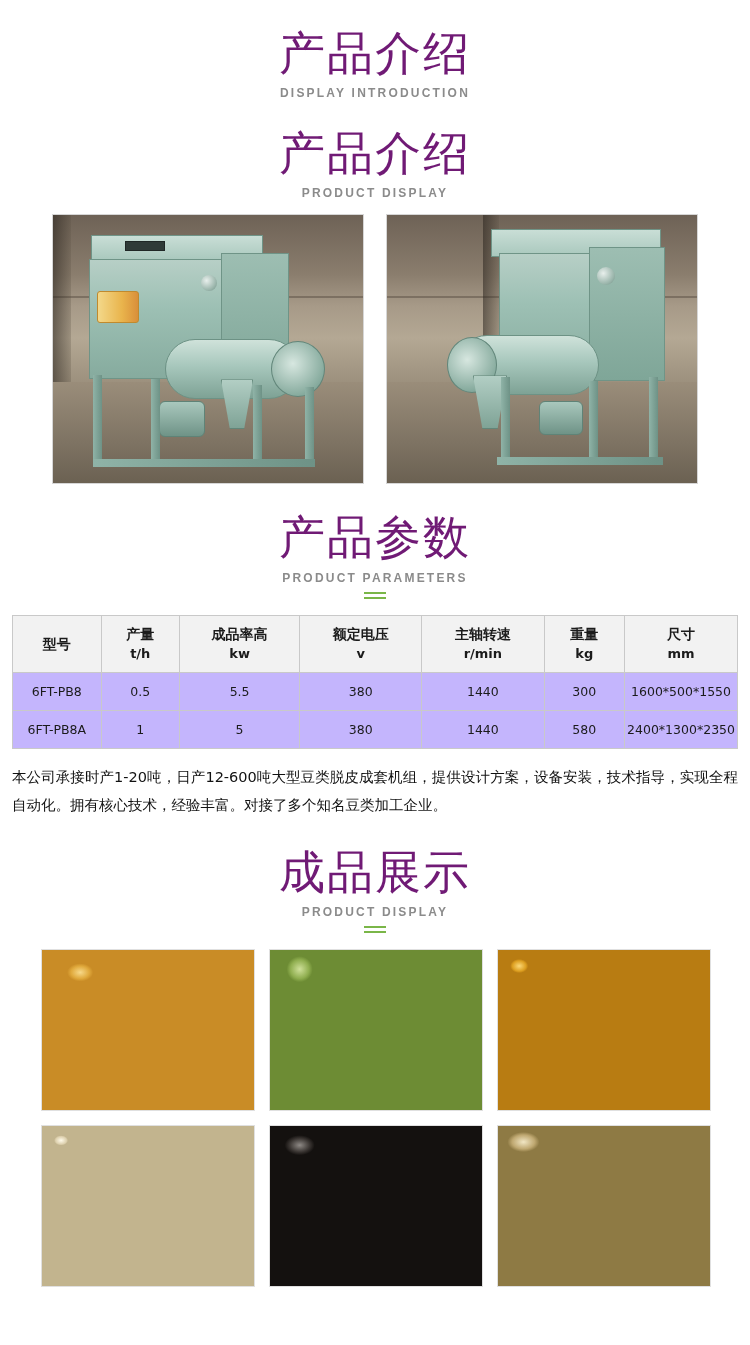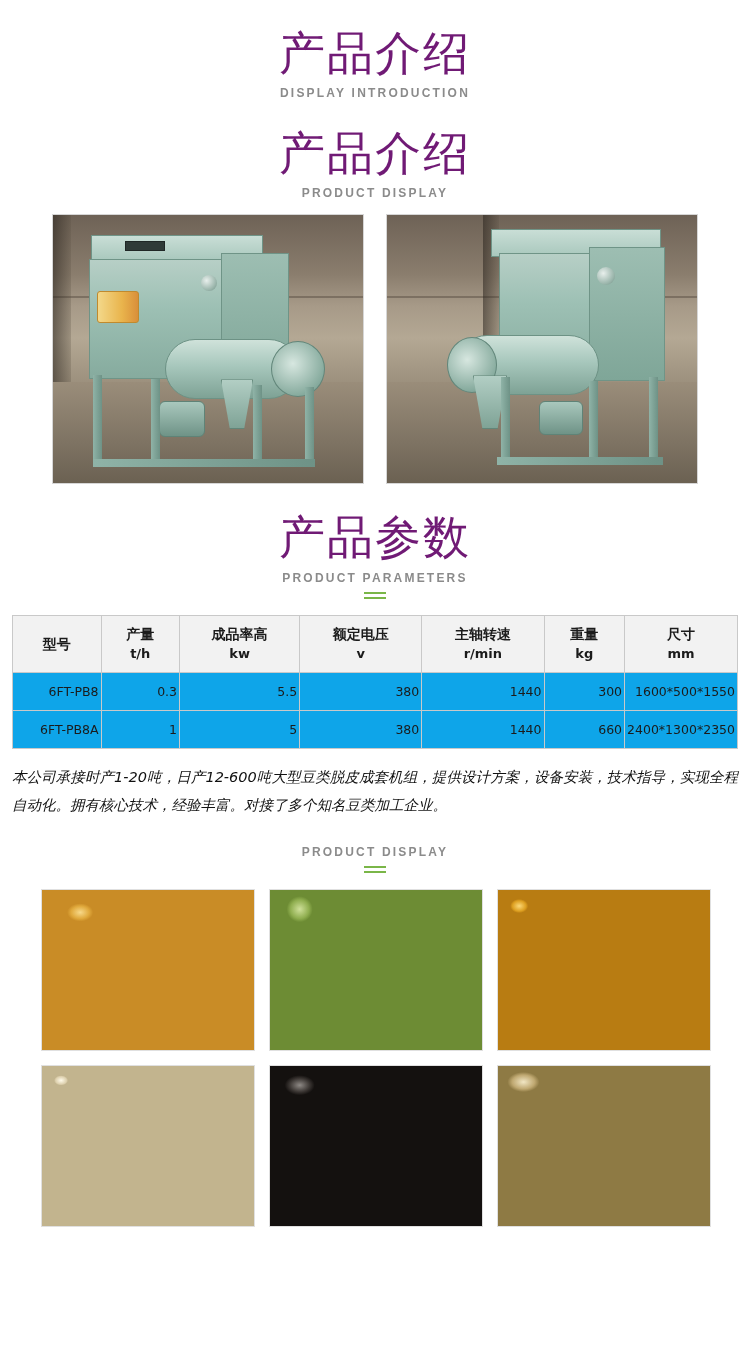--- a/index.html
+++ b/index.html
@@ -161,36 +161,34 @@
     font-weight: bold;
     padding: 8px 2px;
     line-height: 20px;
   }
   table.params th .unit {
     display: block;
     font-weight: bold;
     font-size: 13px;
   }
   table.params td {
-    background: #0ea5e9;
+    background: #c4b5fd;
     font-size: 12.5px;
     padding: 11px 2px;
-    text-align: right;
   }
   td.model { font-size: 12.5px; }
 
   
   .note {
     margin: 14px 12px 12px 12px;
     font-size: 14.5px;
     line-height: 28px;
     color: #111;
     font-family: "DejaVu Sans", sans-serif;
     text-align: justify;
-    font-style: italic;
   }
 
   
   .gallery {
     display: grid;
     grid-template-columns: repeat(3, 212px);
     justify-content: center;
     gap: 14px 16px;
     margin-top: 16px;
     padding-bottom: 22px;
@@ -440,43 +438,44 @@
           </th>
           <th>
             <span>尺寸</span>
             <span class="unit">mm</span>
           </th>
         </tr>
       </thead>
       <tbody>
         <tr>
           <td class="model">6FT-PB8</td>
-          <td>0.3</td>
+          <td>0.5</td>
           <td>5.5</td>
           <td>380</td>
           <td>1440</td>
           <td>300</td>
           <td>1600*500*1550</td>
         </tr>
         <tr>
           <td class="model">6FT-PB8A</td>
           <td>1</td>
           <td>5</td>
           <td>380</td>
           <td>1440</td>
-          <td>660</td>
+          <td>580</td>
           <td>2400*1300*2350</td>
         </tr>
       </tbody>
     </table>
   </div>
 
   <p class="note">本公司承接时产1-20吨，日产12-600吨大型豆类脱皮成套机组，提供设计方案，设备安装，技术指导，实现全程自动化。拥有核心技术，经验丰富。对接了多个知名豆类加工企业。</p>
 
   <div class="section-head">
+    <div class="cn">成品展示</div>
     <div class="en">PRODUCT DISPLAY</div>
     <div class="rule"></div>
   </div>
 
   <div class="gallery">
     <div class="gcell">
         <div class="tex tex-yellow-split"></div>
       </div>
     <div class="gcell">
         <div class="tex tex-green-peas"></div>

